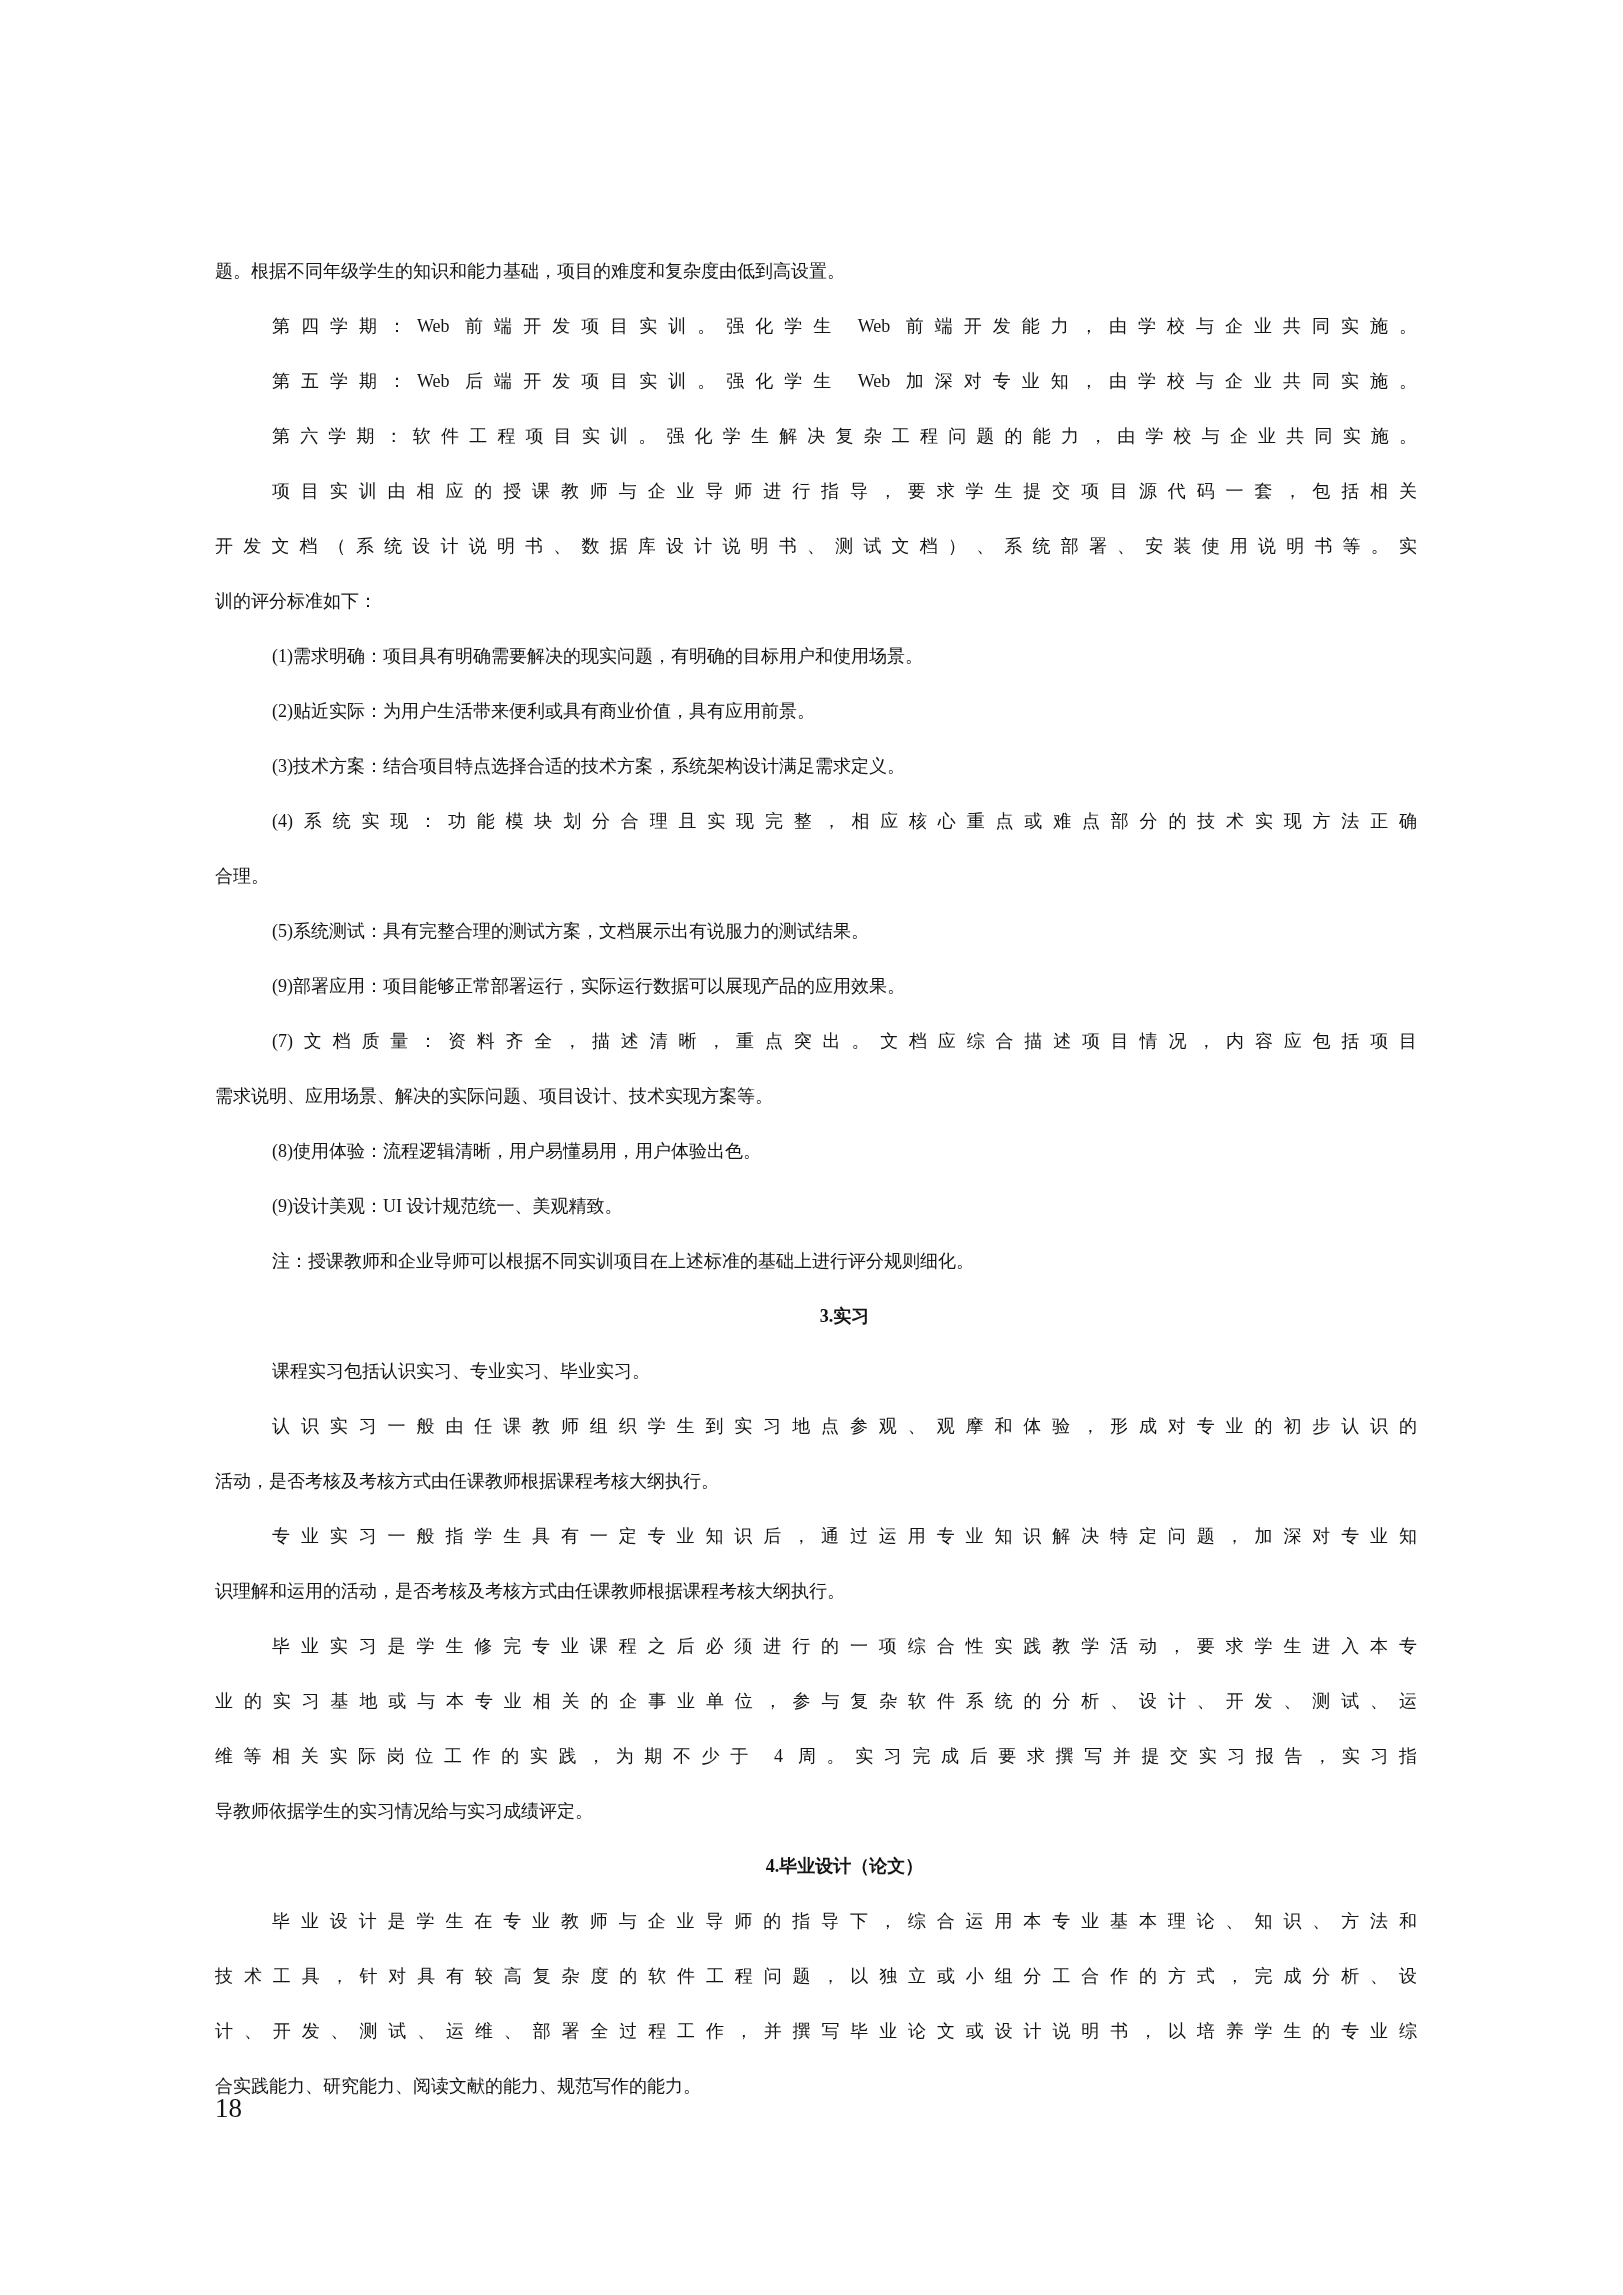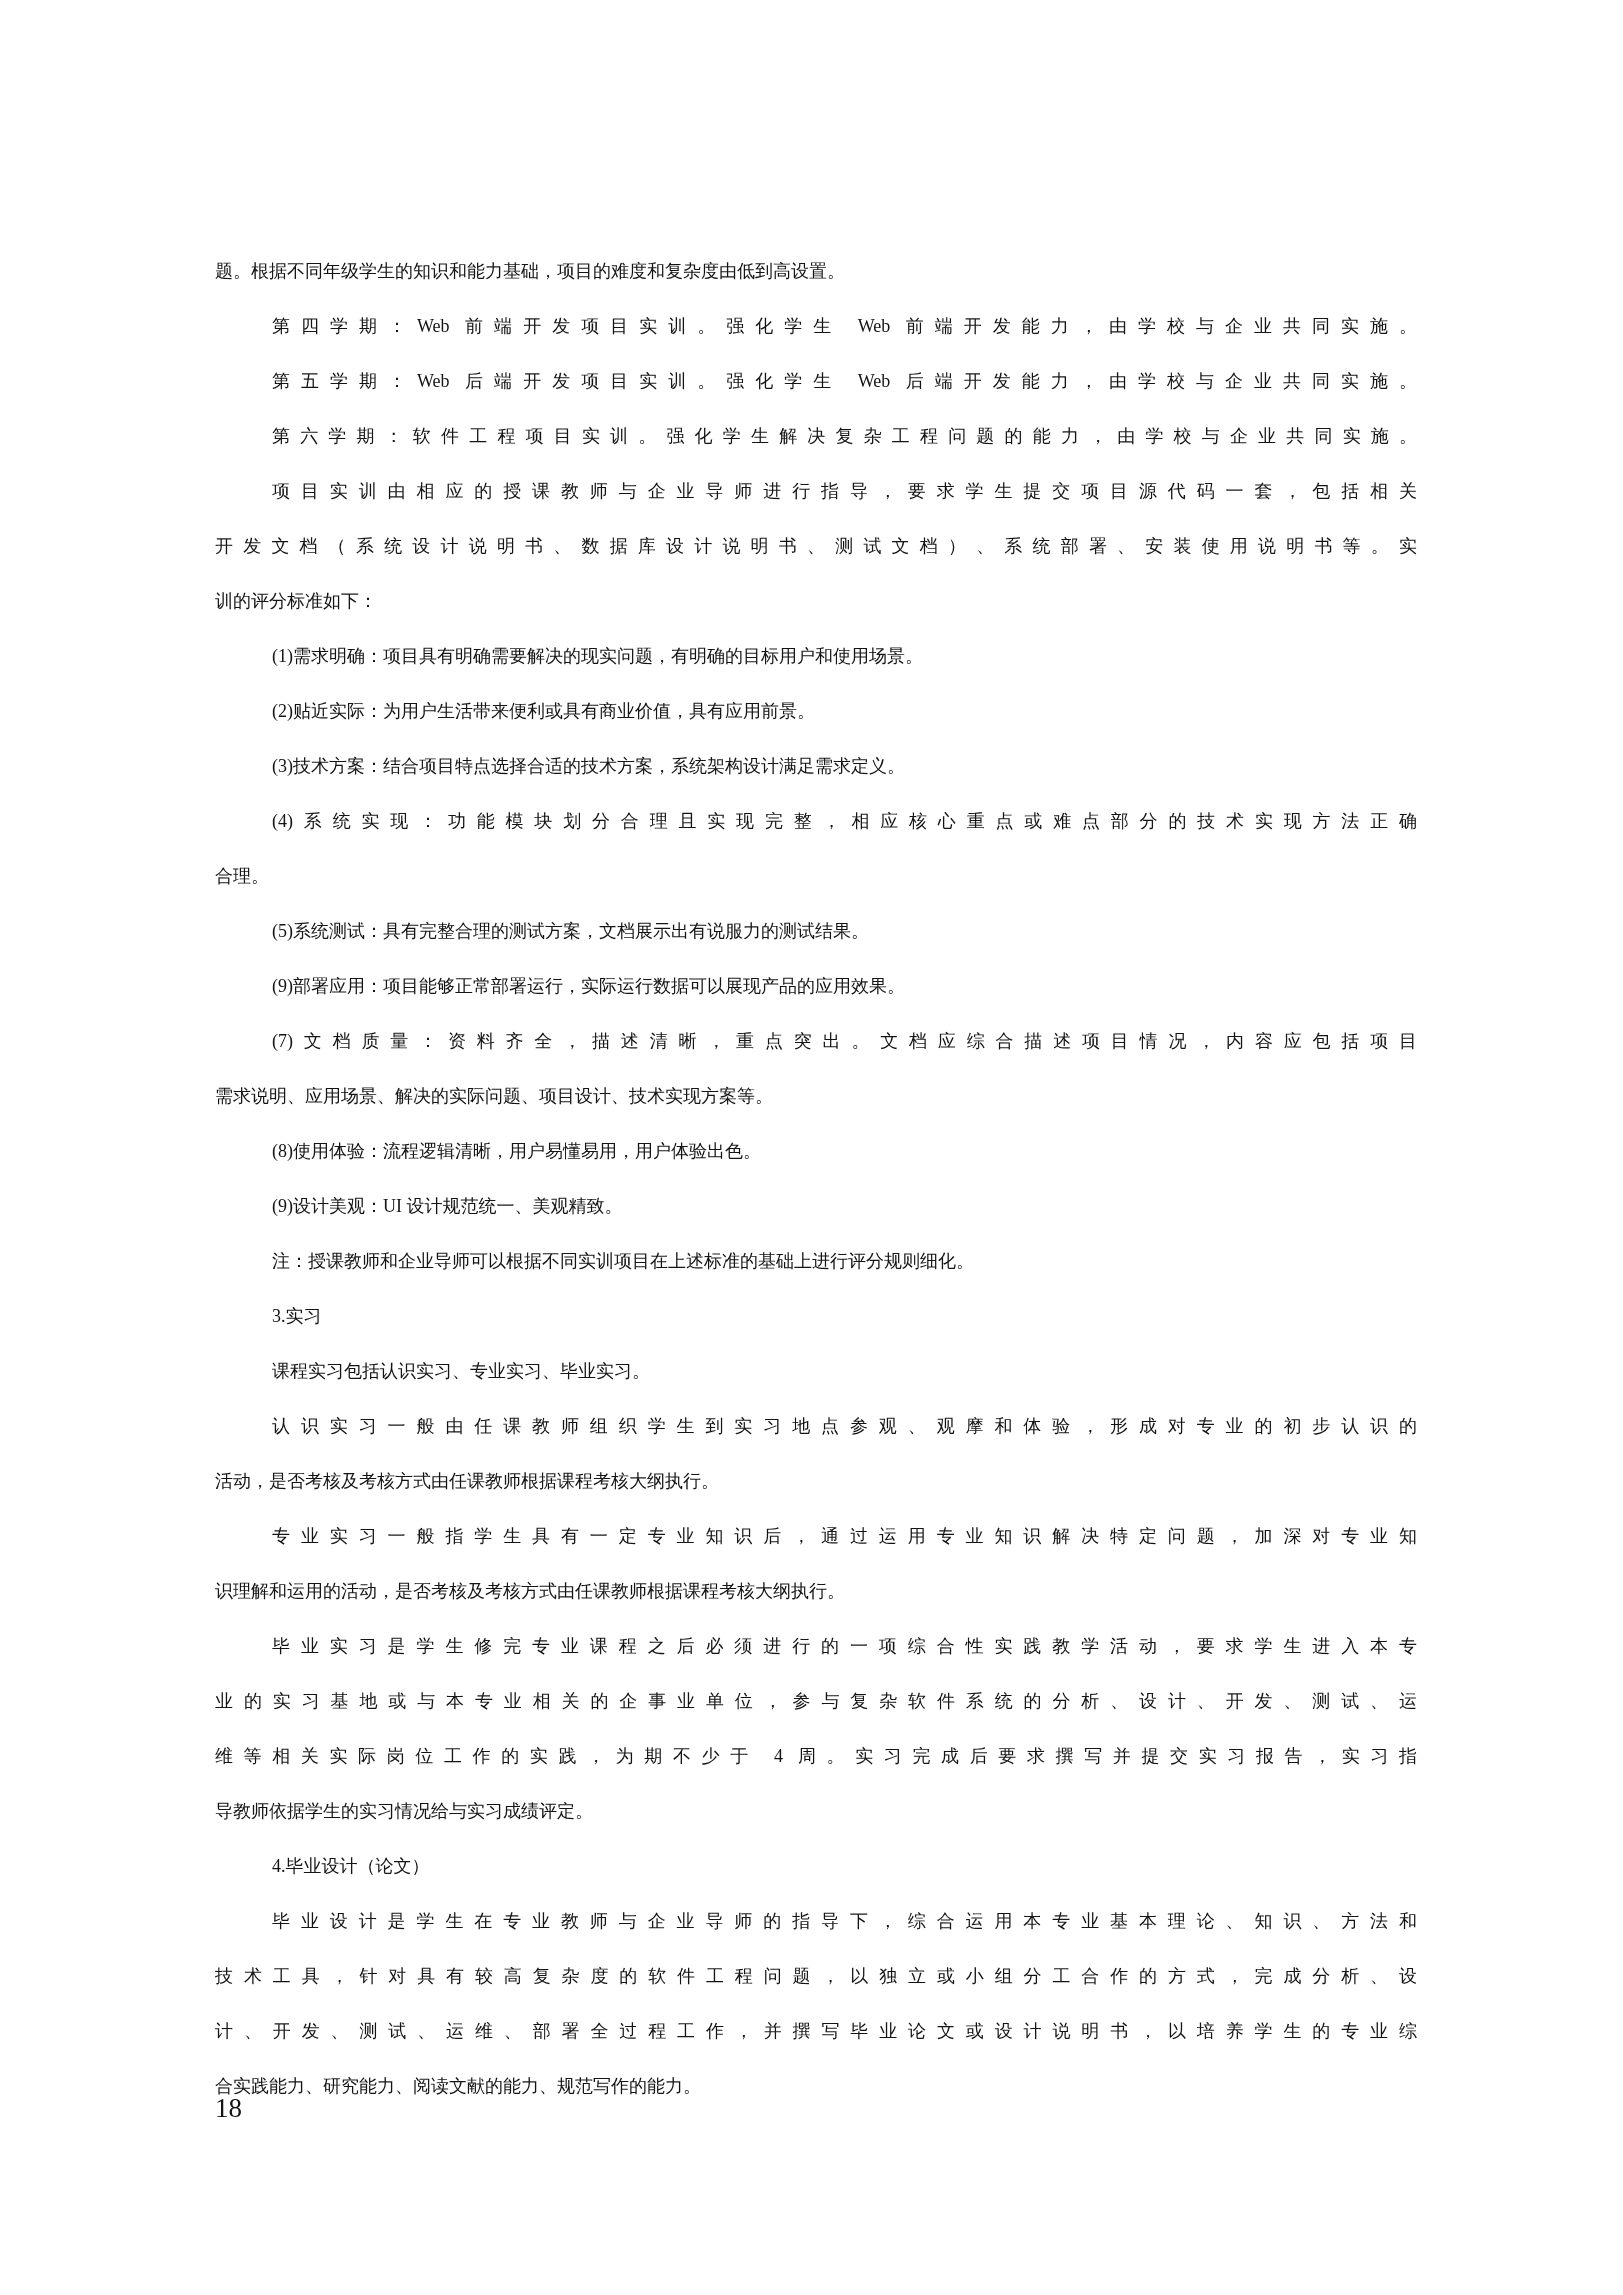--- a/index.html
+++ b/index.html
@@ -24,37 +24,37 @@
   .ln {
     height: 55px;
     line-height: 55px;
     font-size: 18px;
     white-space: nowrap;
     text-align: left;
     letter-spacing: 0;
   }
   .ind { text-indent: 57px; }
   .jf  { text-align: justify; text-align-last: justify; text-justify: inter-character; white-space: normal; }
-  .bold { font-weight: normal; }
+  .bold { font-weight: bold; text-align: center; }
   .footer {
     position: absolute;
     left: 215px;
     top: 2091px;
     width: 1202px;
     font-size: 27px;
     line-height: 35px;
   }
 </style>
 </head>
 <body>
 
 <div class="page-body">
   <div class="ln">题。根据不同年级学生的知识和能力基础，项目的难度和复杂度由低到高设置。</div>
   <div class="ln ind jf">第四学期：Web 前端开发项目实训。强化学生 Web 前端开发能力，由学校与企业共同实施。</div>
-  <div class="ln ind jf">第五学期：Web 后端开发项目实训。强化学生 Web 后端开发能力，由学校与企业共同实施。</div>
+  <div class="ln ind jf">第五学期：Web 后端开发项目实训。强化学生 Web 加深对专业知，由学校与企业共同实施。</div>
   <div class="ln ind jf">第六学期：软件工程项目实训。强化学生解决复杂工程问题的能力，由学校与企业共同实施。</div>
   <div class="ln ind jf">项目实训由相应的授课教师与企业导师进行指导，要求学生提交项目源代码一套，包括相关</div>
   <div class="ln jf">开发文档（系统设计说明书、数据库设计说明书、测试文档）、系统部署、安装使用说明书等。实</div>
   <div class="ln">训的评分标准如下：</div>
   <div class="ln ind">(1)需求明确：项目具有明确需要解决的现实问题，有明确的目标用户和使用场景。</div>
   <div class="ln ind">(2)贴近实际：为用户生活带来便利或具有商业价值，具有应用前景。</div>
   <div class="ln ind">(3)技术方案：结合项目特点选择合适的技术方案，系统架构设计满足需求定义。</div>
   <div class="ln ind jf">(4)系统实现：功能模块划分合理且实现完整，相应核心重点或难点部分的技术实现方法正确</div>
   <div class="ln">合理。</div>
   <div class="ln ind">(5)系统测试：具有完整合理的测试方案，文档展示出有说服力的测试结果。</div>

